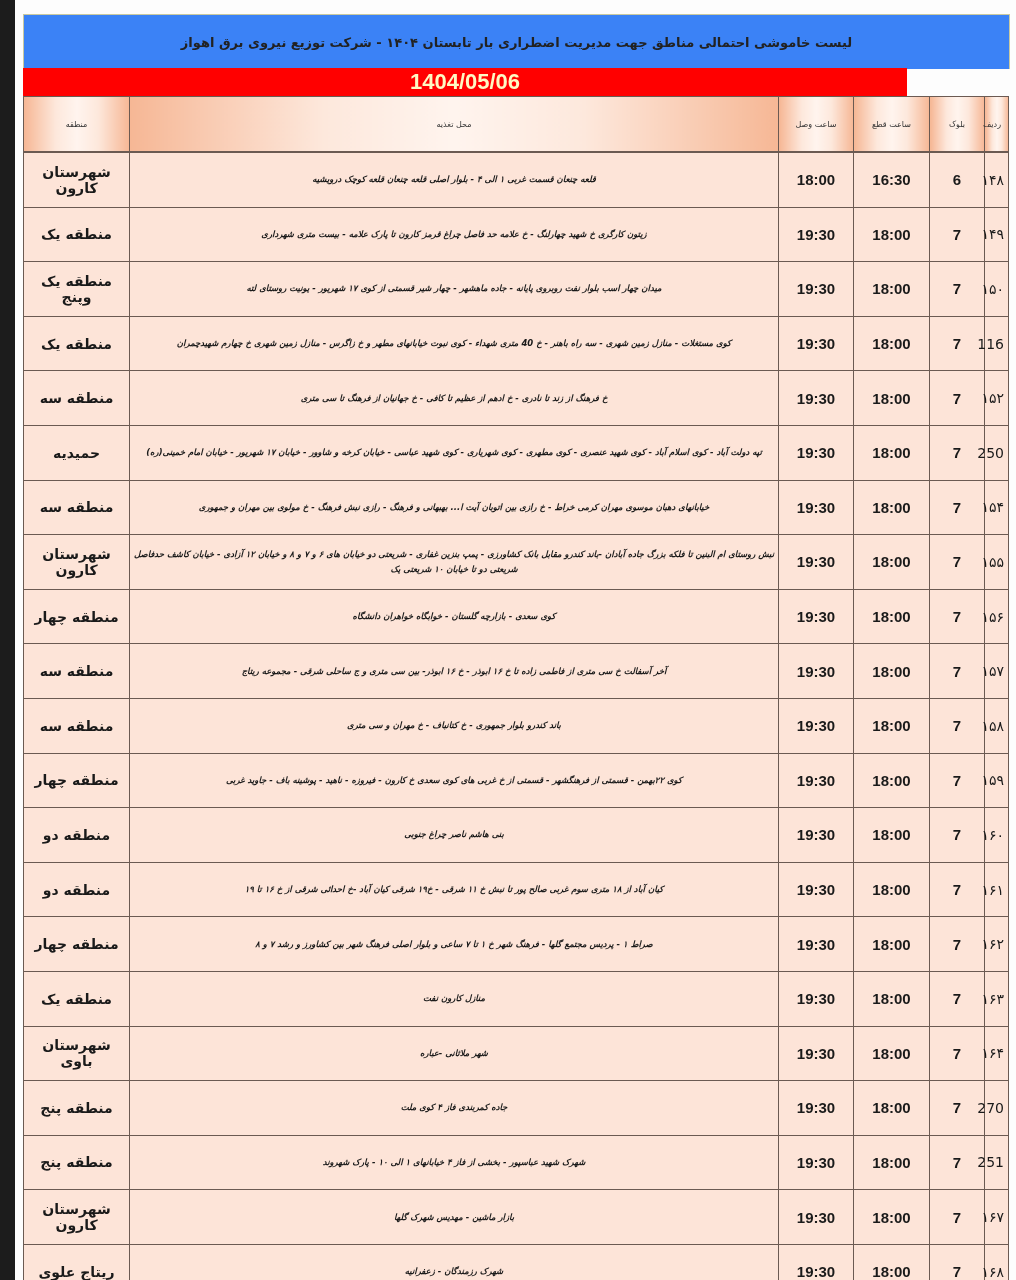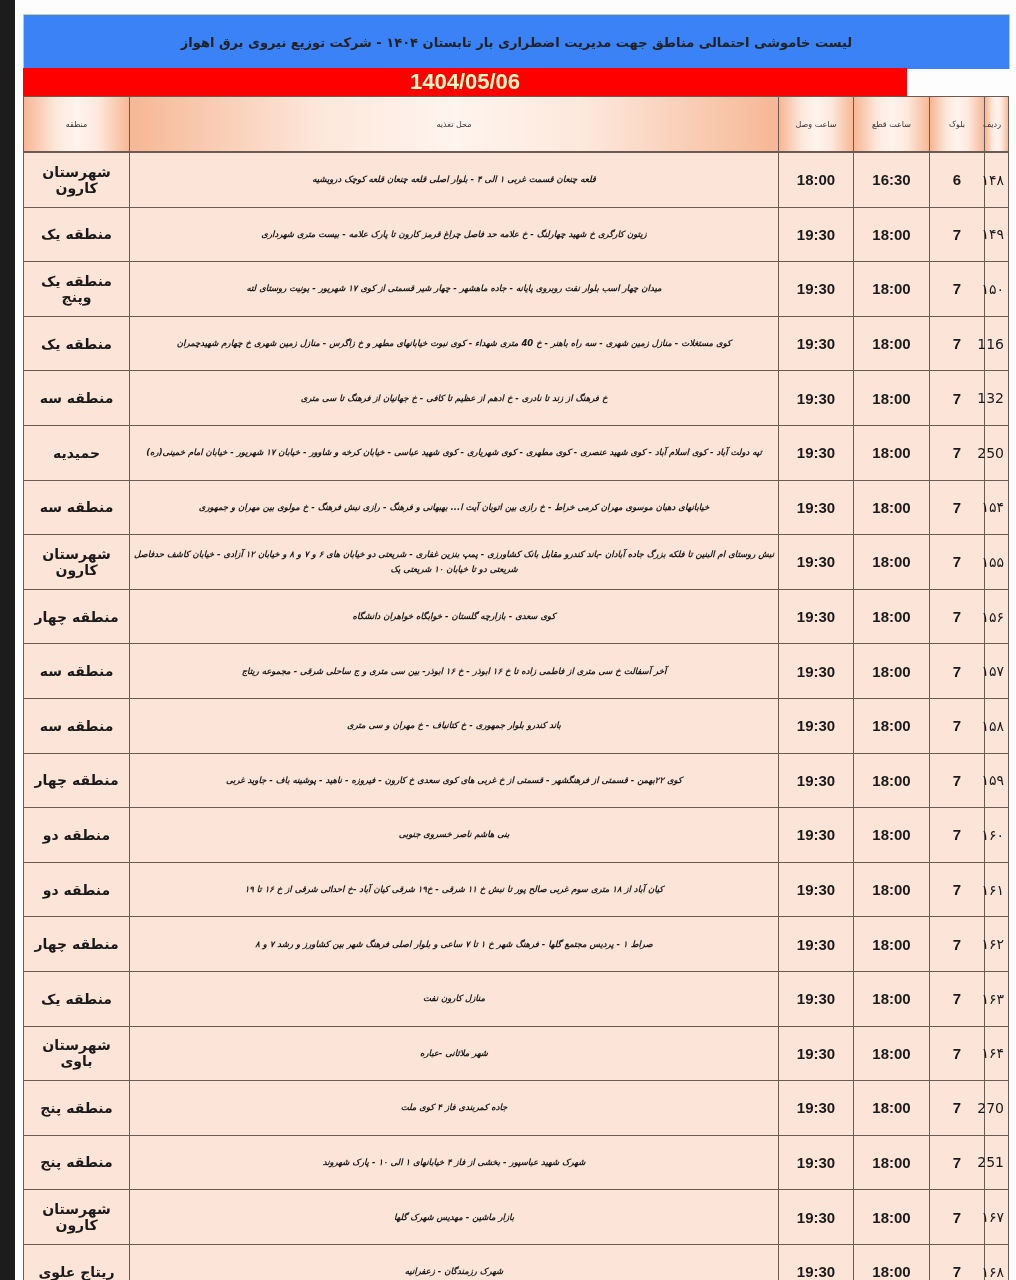--- a/index.html
+++ b/index.html
@@ -94,21 +94,21 @@
       </tr>
       <tr>
         <td class="radif">116</td>
         <td class="block">7</td>
         <td class="time">18:00</td>
         <td class="time">19:30</td>
         <td class="desc">کوی مستغلات - منازل زمین شهری - سه راه باهنر - خ 40 متری شهداء - کوی نبوت خیابانهای مطهر و خ زاگرس - منازل زمین شهری خ چهارم شهیدچمران</td>
         <td class="region">منطقه یک</td>
       </tr>
       <tr>
-        <td class="radif">132</td>
+        <td class="radif">۱۵۲</td>
         <td class="block">7</td>
         <td class="time">18:00</td>
         <td class="time">19:30</td>
         <td class="desc">خ فرهنگ از زند تا نادری - خ ادهم از عظیم تا کافی - خ جهانیان از فرهنگ تا سی متری</td>
         <td class="region">منطقه سه</td>
       </tr>
       <tr>
         <td class="radif">250</td>
         <td class="block">7</td>
         <td class="time">18:00</td>
@@ -162,21 +162,21 @@
         <td class="time">18:00</td>
         <td class="time">19:30</td>
         <td class="desc">کوی ۲۲بهمن - قسمتی از فرهنگشهر - قسمتی از خ غربی های کوی سعدی خ کارون - فیروزه - ناهید - پوشینه باف - جاوید غربی</td>
         <td class="region">منطقه چهار</td>
       </tr>
       <tr>
         <td class="radif">۱۶۰</td>
         <td class="block">7</td>
         <td class="time">18:00</td>
         <td class="time">19:30</td>
-        <td class="desc">بنی هاشم ناصر خسروی جنوبی</td>
+        <td class="desc">بنی هاشم ناصر چراغ جنوبی</td>
         <td class="region">منطقه دو</td>
       </tr>
       <tr>
         <td class="radif">۱۶۱</td>
         <td class="block">7</td>
         <td class="time">18:00</td>
         <td class="time">19:30</td>
         <td class="desc">کیان آباد از ۱۸ متری سوم غربی صالح پور تا نبش خ ۱۱ شرقی - خ۱۹ شرقی کیان آباد -خ احدائی شرقی از خ ۱۶ تا ۱۹</td>
         <td class="region">منطقه دو</td>
       </tr>

